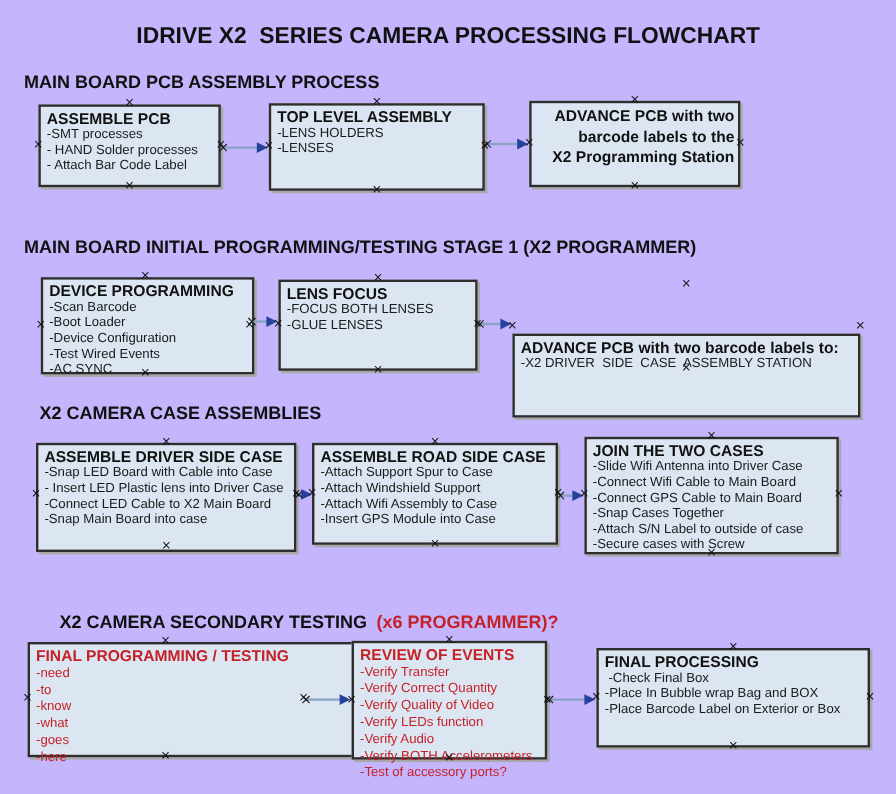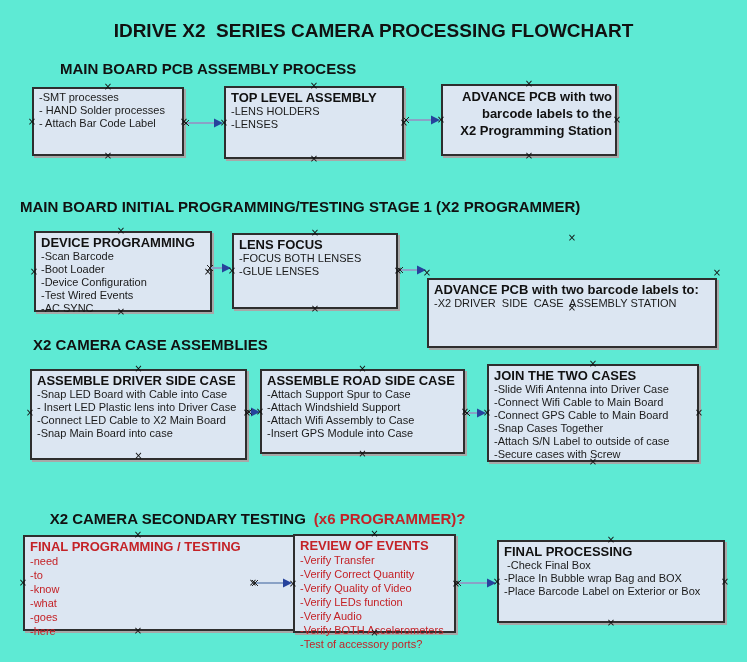--- a/index.html
+++ b/index.html
@@ -1,17 +1,17 @@
 <!DOCTYPE html>
 <html><head>
 <meta charset="utf-8">
 <style>
   html,body{margin:0;padding:0;background:#ffffff;}
   .canvas{
-    position:relative;width:747px;height:662px;background:#5eead4;
+    position:relative;width:747px;height:662px;background:#c4b5fd;
     font-family:"Liberation Sans",sans-serif;overflow:hidden;
   }
   .page-title{
     position:absolute;top:20px;left:0;width:747px;text-align:center;
     font-size:19px;font-weight:bold;color:#111;white-space:pre;
   }
   .section-header{
     position:absolute;font-size:15px;font-weight:bold;color:#111;white-space:pre;
   }
   .section-header .suffix{color:#c42227;margin-left:8px;}
@@ -35,31 +35,32 @@
     font-family:"DejaVu Sans",sans-serif;
   }
 </style>
 </head>
 <body>
 
 <div class="canvas" id="canvas">
 
   <div class="page-title">IDRIVE X2  SERIES CAMERA PROCESSING FLOWCHART</div>
 
-  <div class="section-header" style="left:20px;top:60px;margin-left:40px;">MAIN BOARD PCB ASSEMBLY PROCESS</div>
+  <div class="section-header" style="left:20px;top:60px;">MAIN BOARD PCB ASSEMBLY PROCESS</div>
 
   <div class="section-header" style="left:20px;top:198px;">MAIN BOARD INITIAL PROGRAMMING/TESTING STAGE 1 (X2 PROGRAMMER)</div>
 
   <div class="section-header" style="left:33px;top:336px;">X2 CAMERA CASE ASSEMBLIES</div>
 
   <div class="section-header" style="left:33px;top:493px;">
     <span>X2 CAMERA SECONDARY TESTING</span><span class="suffix">(x6 PROGRAMMER)?</span>
   </div>
 
   <div class="box" style="left:32px;top:87px;width:152px;height:69px;">
+    <div class="box-title">ASSEMBLE PCB</div>
     <div>
         <div class="line">-SMT processes</div>
         <div class="line">- HAND Solder processes</div>
         <div class="line">- Attach Bar Code Label</div>
       </div>
   </div>
 
   <div class="box" style="left:224px;top:86px;width:180px;height:73px;">
     <div class="box-title">TOP LEVEL ASSEMBLY</div>
     <div>

